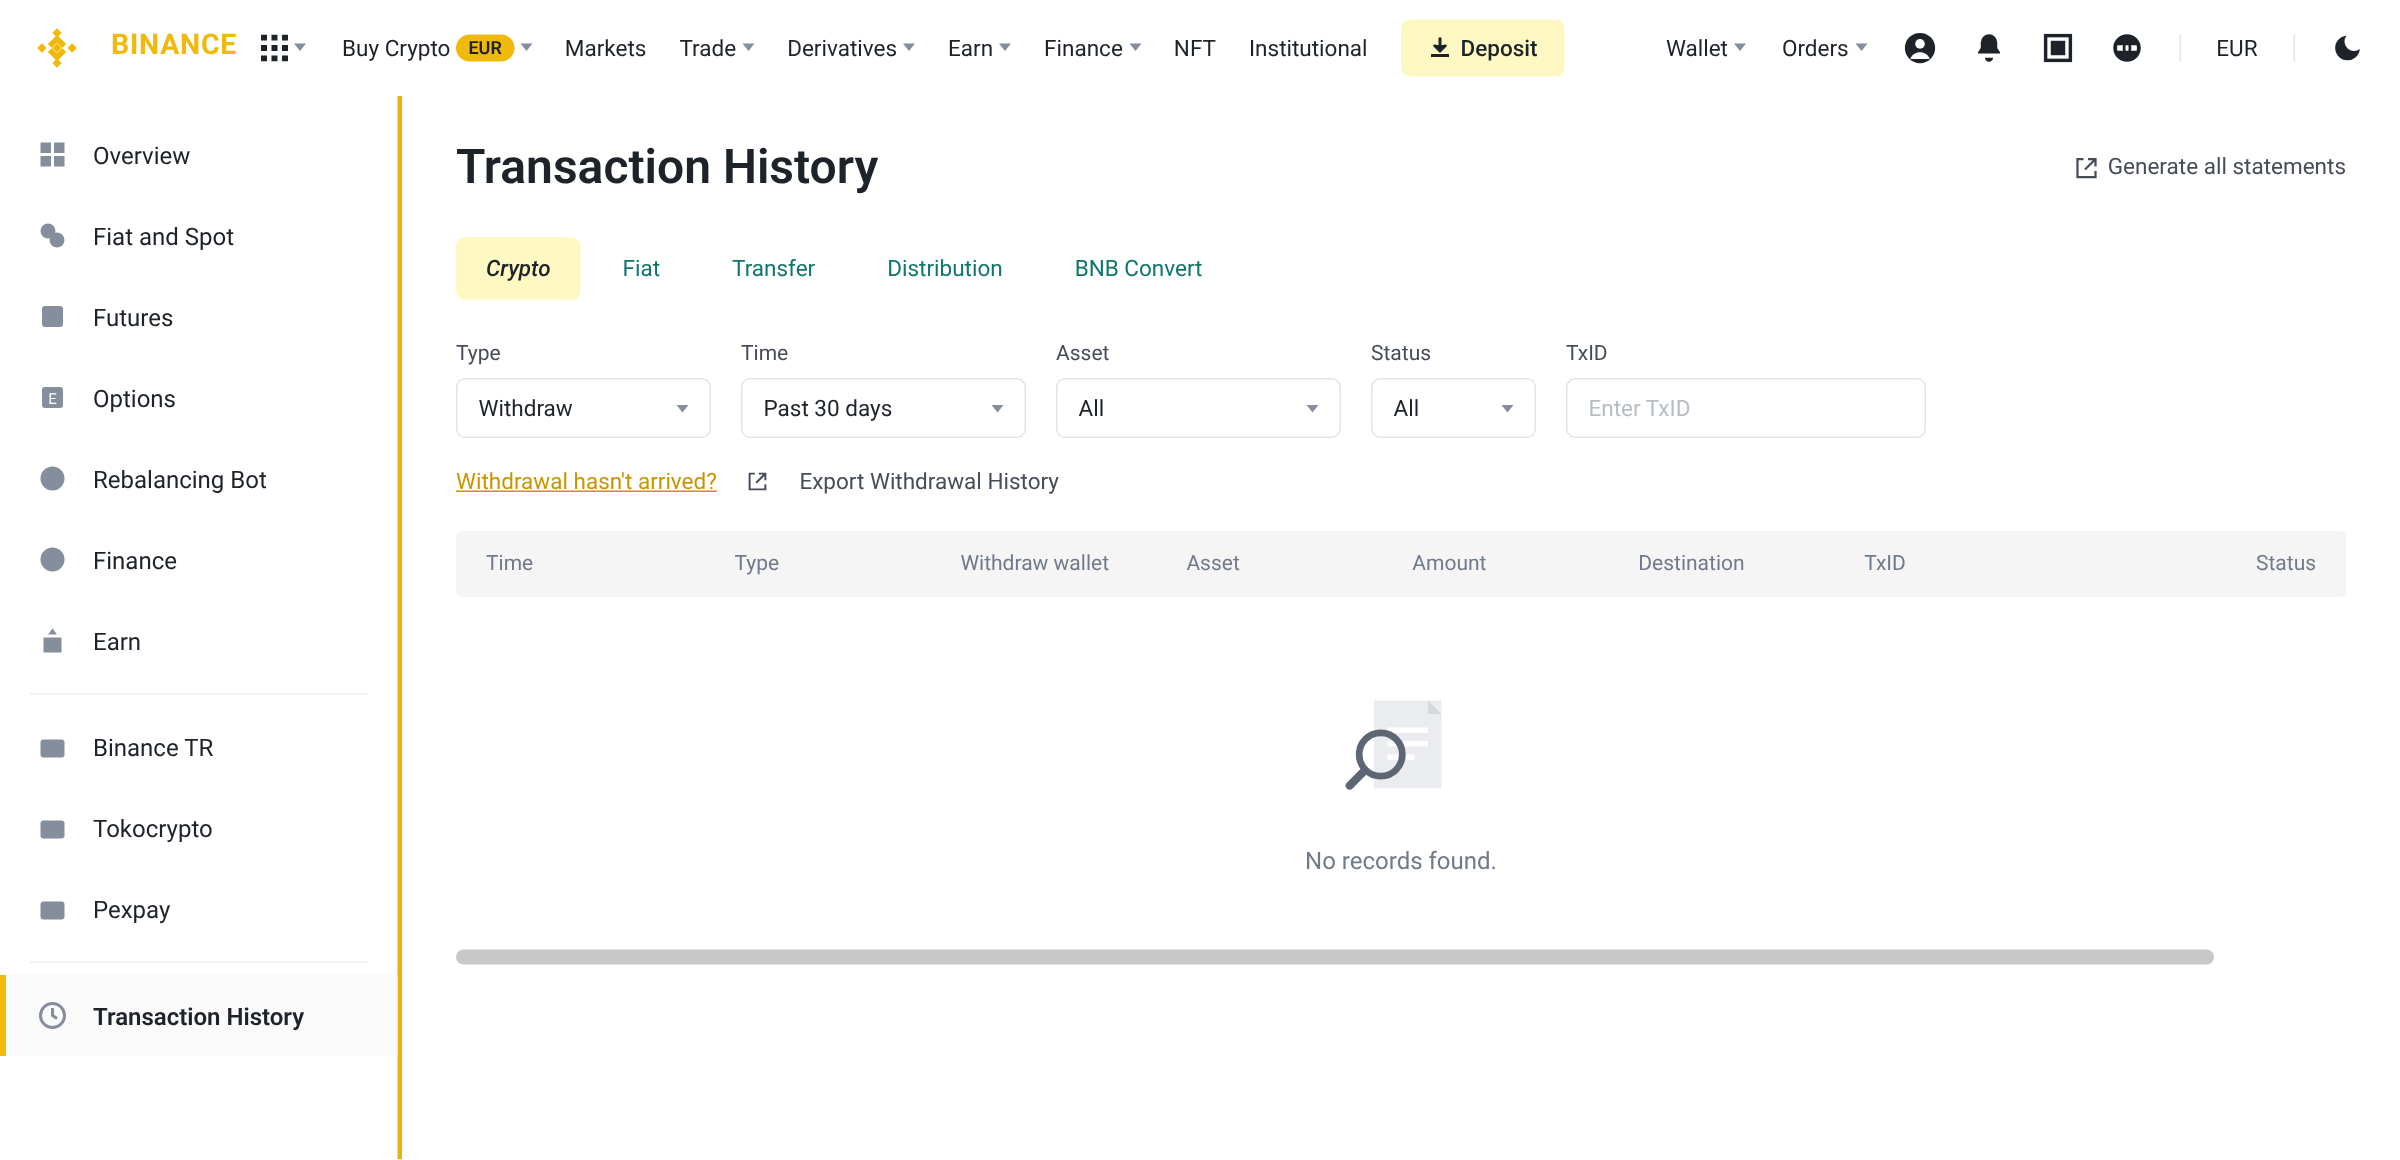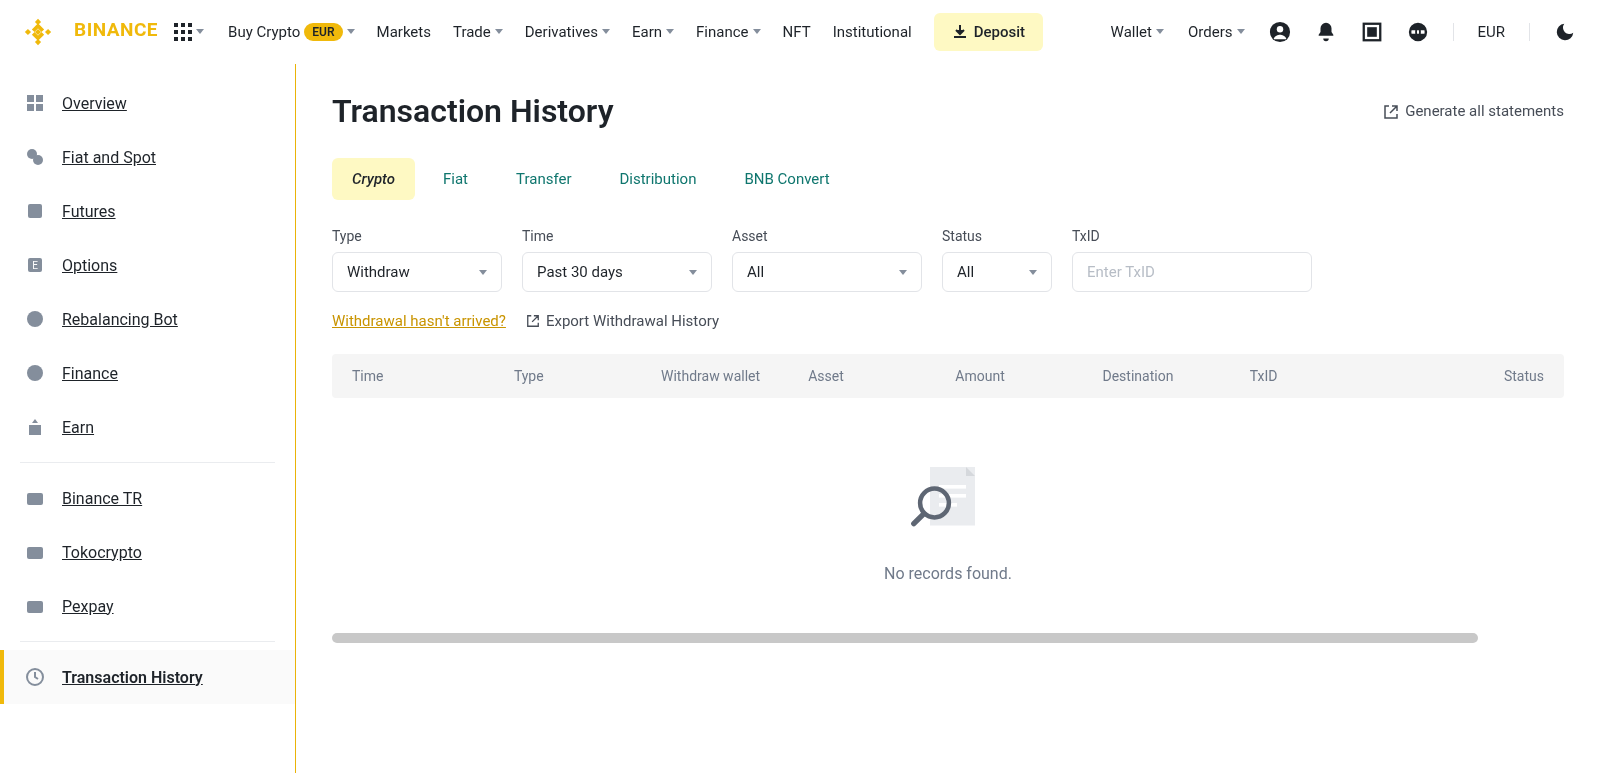--- a/index.html
+++ b/index.html
@@ -14,21 +14,21 @@
 .nav-item { display: flex; align-items: center; gap: 4px; font-size: 15px; color: #1e2329; cursor: pointer; justify-content: center; }
 .caret { width: 0; height: 0; border-left: 4px solid transparent; border-right: 4px solid transparent; border-top: 5px solid #848e9c; }
 .badge-currency { background: #f0b90b; color: #1e2329; font-size: 12px; font-weight: 600; padding: 2px 8px; border-radius: 10px; }
 .deposit-btn { display: flex; align-items: center; gap: 6px; background: #fef9c3; color: #1e2329; font-weight: 500; font-size: 15px; padding: 10px 18px; border-radius: 6px; cursor: pointer; }
 .header-right { display: flex; align-items: center; gap: 24px; margin-left: auto; }
 .icon-btn { display: flex; align-items: center; justify-content: center; cursor: pointer; color: #1e2329; }
 .icon-btn svg { width: 22px; height: 22px; }
 .divider-v { width: 1px; height: 18px; background: #e2e4e8; }
 
 .body { display: flex; height: calc(773px - 64px); }
-.sidebar { width: 296px; border-right: 1px solid #eab308; padding-top: 12px; text-decoration: underline; }
+.sidebar { width: 268px; border-right: 3px solid #eab308; padding-top: 12px; }
 .sb-item { display: flex; align-items: center; gap: 16px; padding: 16px 24px; font-size: 16px; color: #1e2329; cursor: pointer; position: relative; }
 .sb-item.active { background: #fafafa; font-weight: 600; }
 .sb-item.active::before { content: ""; position: absolute; left: 0; top: 0; bottom: 0; width: 4px; background: #f0b90b; }
 .sb-icon { width: 22px; height: 22px; display: flex; align-items: center; justify-content: center; color: #848e9c; }
 .sb-icon svg { width: 20px; height: 20px; }
 .sb-divider { height: 1px; background: #eaecef; margin: 8px 20px; }
 
 .main { flex: 1; padding: 28px 36px; overflow: auto; }
 .page-head { display: flex; align-items: center; justify-content: space-between; margin-bottom: 28px; }
 .page-title { font-size: 32px; font-weight: 600; }
@@ -39,21 +39,21 @@
 .filters { display: flex; gap: 20px; margin-bottom: 20px; }
 .filter { display: flex; flex-direction: column; gap: 8px; }
 .filter-label { font-size: 14px; color: #474d57; }
 .select { display: flex; align-items: center; justify-content: space-between; border: 1px solid #e2e4e8; border-radius: 6px; padding: 10px 14px; font-size: 15px; min-width: 170px; cursor: pointer; }
 .select.sm { min-width: 110px; }
 .select.md { min-width: 190px; }
 .input { border: 1px solid #e2e4e8; border-radius: 6px; padding: 10px 14px; font-size: 15px; min-width: 240px; outline: none; }
 .input::placeholder { color: #b7bdc6; }
 .links-row { display: flex; gap: 20px; align-items: center; margin-bottom: 24px; }
 .warn-link { color: #c99400; font-size: 15px; text-decoration: underline; cursor: pointer; }
-.export-link { display: flex; align-items: center; gap: 6px; color: #474d57; font-size: 15px; cursor: pointer; }
+.export-link { display: flex; align-items: center; gap: 21px; color: #474d57; font-size: 15px; cursor: pointer; }
 .table-head { display: flex; background: #f5f5f5; padding: 14px 20px; border-radius: 4px; font-size: 14px; color: #707a8a; }
 .th { flex: 1; }
 .th.time { flex: 1.1; }
 .th.status { text-align: right; }
 .empty { display: flex; flex-direction: column; align-items: center; padding: 60px 0 30px; gap: 16px; color: #707a8a; }
 .empty svg { width: 90px; height: 90px; }
 .empty-text { font-size: 16px; }
 .scrollbar { height: 10px; background: #c8c8c8; border-radius: 5px; margin-top: 20px; width: 93%; }
 </style>
 </head>

